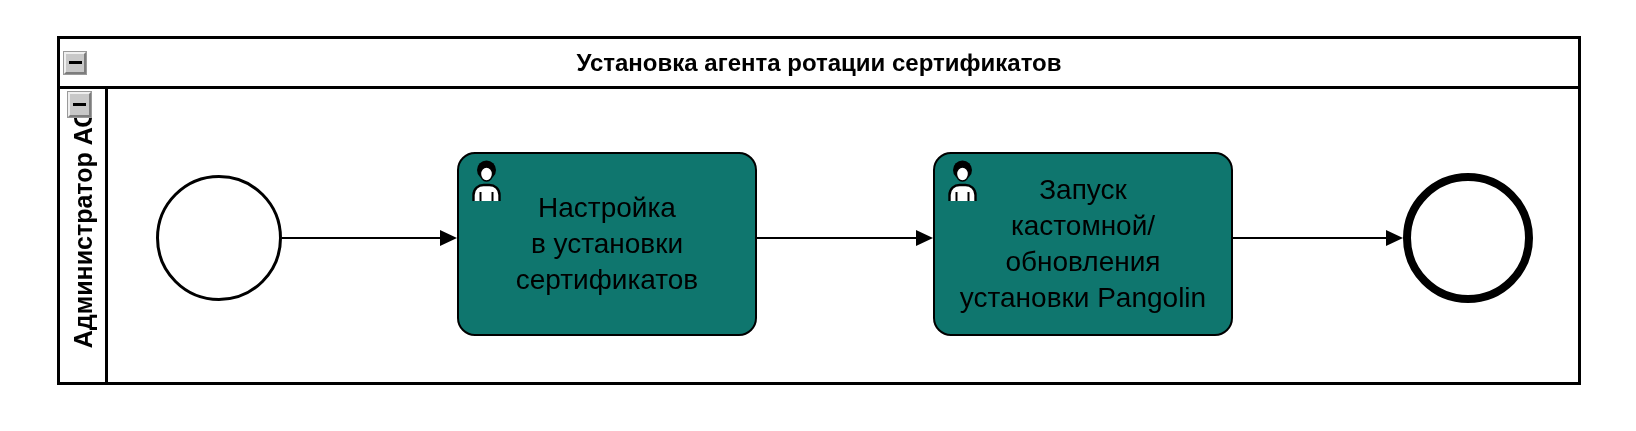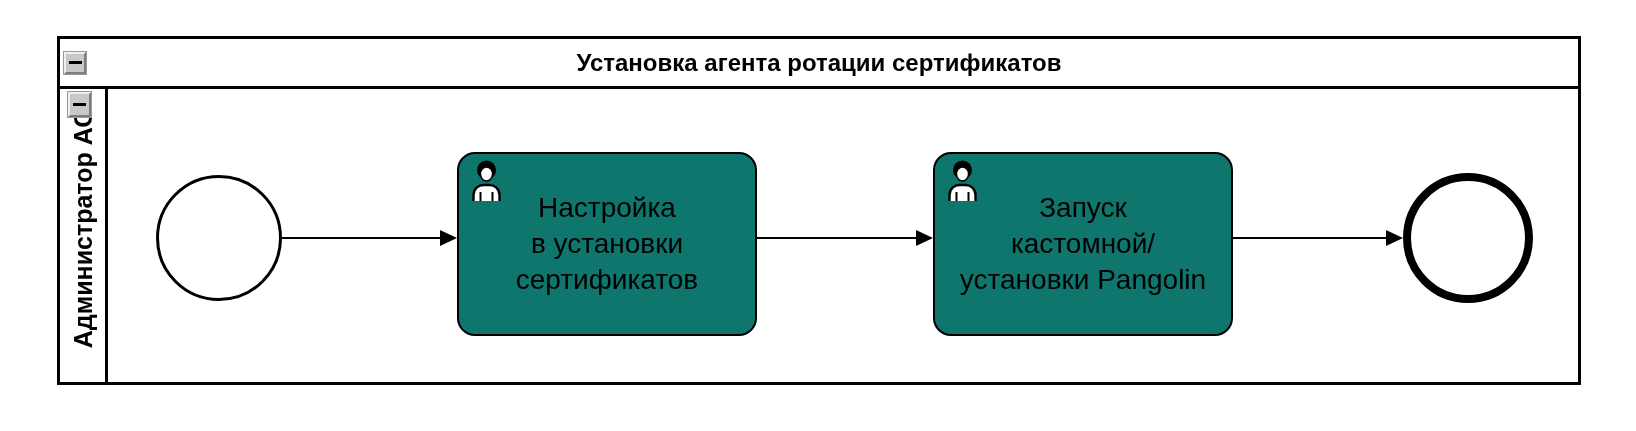--- a/index.html
+++ b/index.html
@@ -200,20 +200,21 @@
         <div class="task task-2">
           <svg class="task-icon" viewBox="0 0 34 44" xmlns="http://www.w3.org/2000/svg">
             <circle cx="17" cy="12" r="9.5" fill="#000"></circle>
             <ellipse cx="17" cy="16" rx="6" ry="7" fill="#fff" stroke="#000" stroke-width="1.4"></ellipse>
             <path d="M4 43 V37 C4 30.5 9 27 14 27 H20 C25 27 30 30.5 30 37 V43" fill="#fff" stroke="#000" stroke-width="2.4"></path>
             <line x1="11" y1="34" x2="11" y2="43" stroke="#000" stroke-width="2"></line>
             <line x1="23" y1="34" x2="23" y2="43" stroke="#000" stroke-width="2"></line>
           </svg>
           <div>Запуск</div>
           <div>кастомной/</div>
+          <div>обновления</div>
           <div>установки Pangolin</div>
         </div>
 
         <div class="flow-line flow-3-line"></div>
         <div class="flow-head flow-3-head"></div>
 
         <div class="event event-end"></div>
 
       </div>
     </div>

